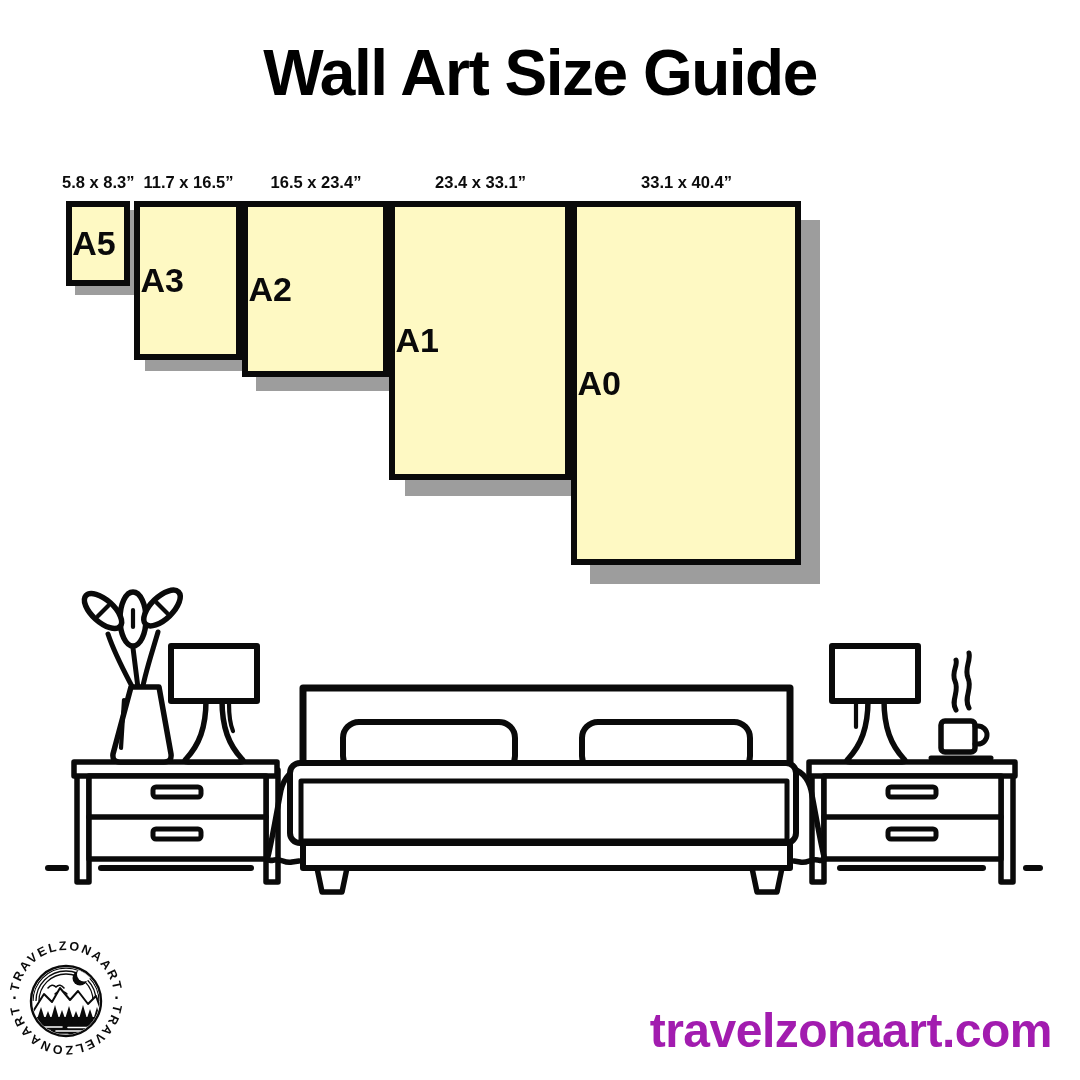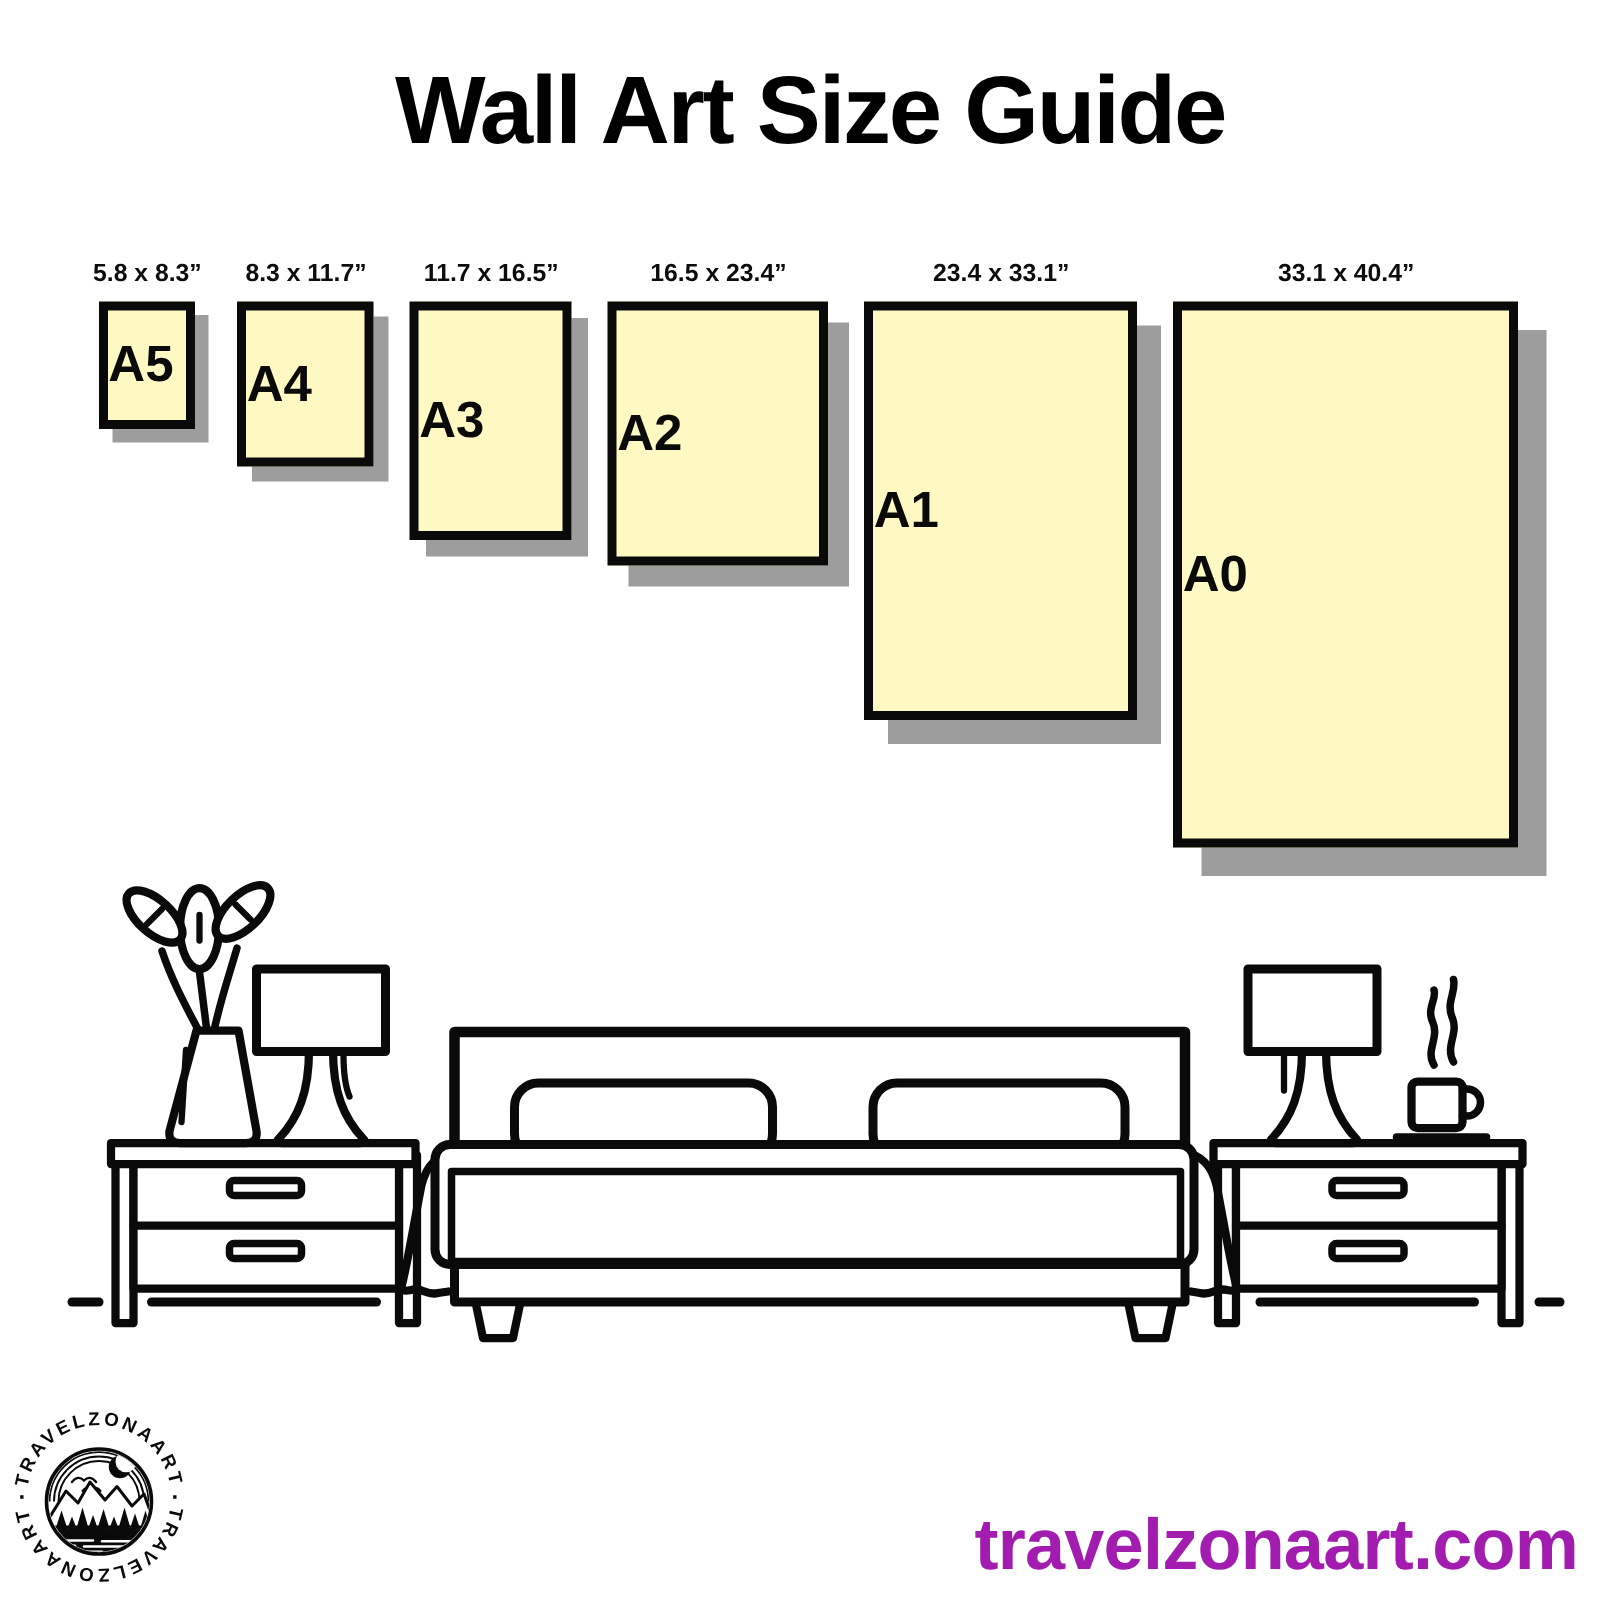--- a/index.html
+++ b/index.html
@@ -17,21 +17,21 @@
   }
   .page-title{
     position:absolute;top:36px;left:0;width:100%;
     margin:0;text-align:center;
     font-size:64px;font-weight:700;letter-spacing:-1.5px;
     color:#000000;
   }
   
   .frames-row{
     position:absolute;left:62px;top:173px;
-    display:flex;align-items:flex-start;gap:24px;
+    display:flex;align-items:flex-start;
   }
   .frame-item{display:flex;flex-direction:column;align-items:center;}
   .frame-dims{
     height:22px;margin-bottom:6px;white-space:nowrap;
     font-size:16.5px;font-weight:700;color:#0c0c0c;
   }
   .frame-box{
     border:6px solid var(--ink);background:#fef9c3;
     display:flex;align-items:center;
   }
@@ -59,26 +59,20 @@
 </head>
 <body>
 
 <h1 class="page-title">Wall Art Size Guide</h1>
 
 <div class="frames-row">
     <div class="frame-item">
       <div class="frame-dims">5.8 x 8.3”</div>
       <div class="frame-box" style="width: 64px; height: 85px; box-shadow: 9px 9px 0 0 var(--shadow);">
         <span class="frame-code">A5</span>
-      </div>
-    </div>
-    <div class="frame-item">
-      <div class="frame-dims">8.3 x 11.7”</div>
-      <div class="frame-box" style="width: 91px; height: 110px; box-shadow: 10px 10px 0 0 var(--shadow);">
-        <span class="frame-code">A4</span>
       </div>
     </div>
     <div class="frame-item">
       <div class="frame-dims">11.7 x 16.5”</div>
       <div class="frame-box" style="width: 108px; height: 159px; box-shadow: 11px 11px 0 0 var(--shadow);">
         <span class="frame-code">A3</span>
       </div>
     </div>
     <div class="frame-item">
       <div class="frame-dims">16.5 x 23.4”</div>

